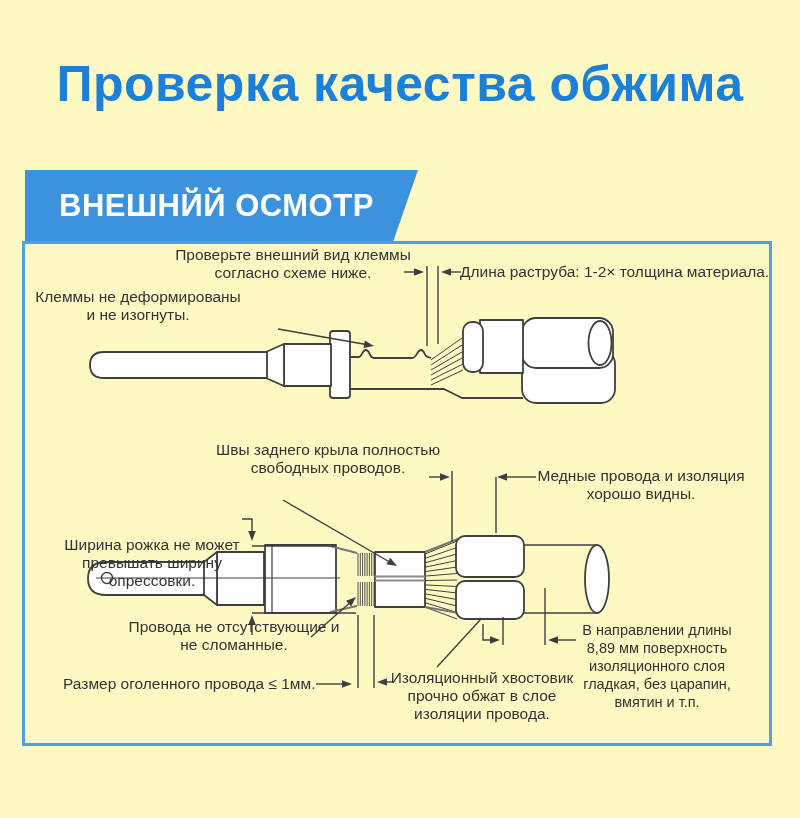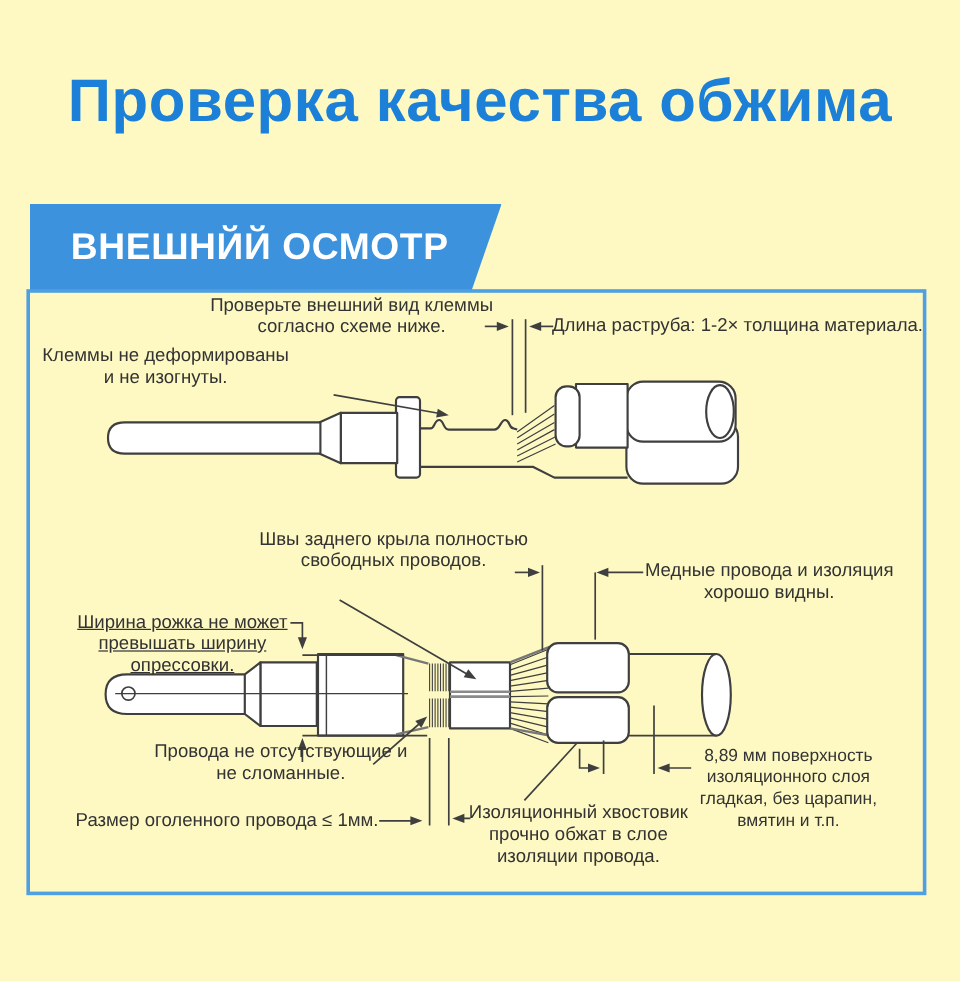--- a/index.html
+++ b/index.html
@@ -45,38 +45,39 @@
     </div>
 
   <div class="note ctr" style="left:304px;top:441px;margin-left:24px;">
       <div>Швы заднего крыла полностью</div>
       <div>свободных проводов.</div>
     </div>
   <div class="note ctr" style="left:641px;top:467px;">
       <div>Медные провода и изоляция</div>
       <div>хорошо видны.</div>
     </div>
-  <div class="note ctr" style="left:152px;top:510px;text-decoration:underline;">
+  <div class="note ctr" style="left:152px;top:536px;">
       <div>Ширина рожка не может</div>
       <div>превышать ширину</div>
       <div>опрессовки.</div>
     </div>
   <div class="note ctr" style="left:234px;top:618px;">
       <div>Провода не отсутствующие и</div>
       <div>не сломанные.</div>
     </div>
   <div class="note" style="left:63px;top:675px;text-align:left;">
       <div>Размер оголенного провода ≤ 1мм.</div>
     </div>
   <div class="note ctr" style="left:482px;top:669px;">
       <div>Изоляционный хвостовик</div>
       <div>прочно обжат в слое</div>
       <div>изоляции провода.</div>
     </div>
   <div class="note sm ctr" style="left:657px;top:621px;">
+      <div>В направлении длины</div>
       <div>8,89 мм поверхность</div>
       <div>изоляционного слоя</div>
       <div>гладкая, без царапин,</div>
       <div>вмятин и т.п.</div>
     </div>
 
   <svg class="draw" width="800" height="818" viewBox="0 0 800 818">
 
     <g stroke="#3f3f3f" fill="none" stroke-width="1.8" stroke-linejoin="round">
       <rect x="522" y="350" width="93" height="53" rx="14" fill="#fff"></rect>

